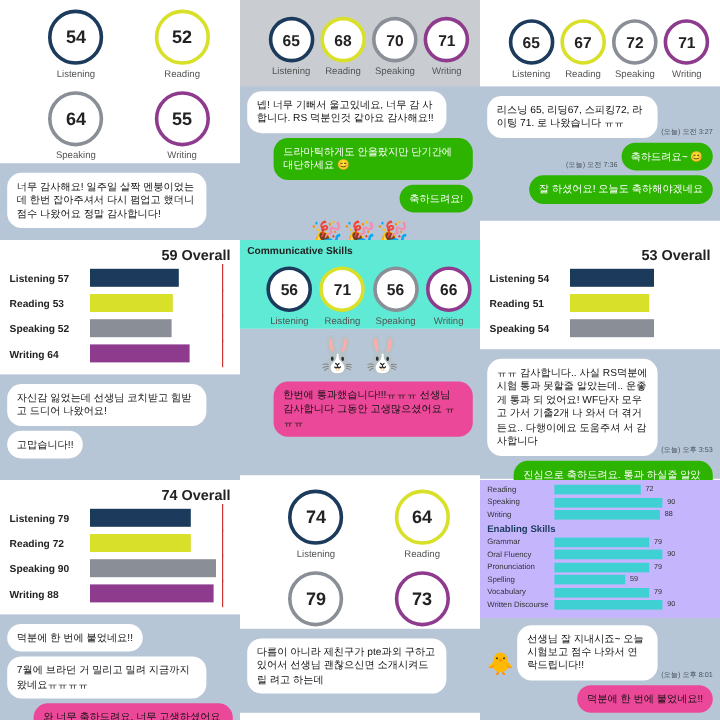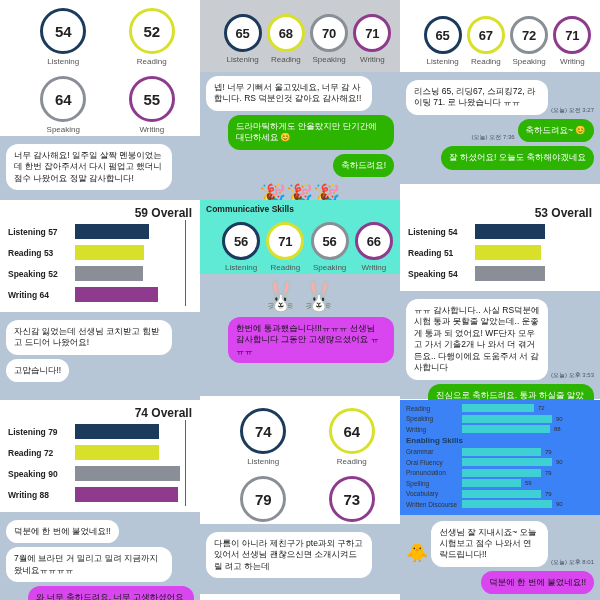--- a/index.html
+++ b/index.html
@@ -34,21 +34,21 @@
   .c-write{border:3px solid #8e3b8e;}
 
   
   .chatbg{background:#b7c6d6;width:100%;height:100%;}
   .bubble{
     max-width:150px;font-size:8.5px;line-height:1.35;
     padding:6px 8px;border-radius:12px;display:inline-block;
     word-break:break-all;color:#111;
   }
   .b-left{background:#ffffff;}
-  .b-right{background:#d946ef;}
+  .b-right{background:#ec4899;}
   .b-green{background:#2db400;color:#fff;}
   .row{display:flex;margin:4px 6px;align-items:flex-end;gap:3px;}
   .row.right{justify-content:flex-end;}
   .ts{font-size:6px;color:#4a5560;white-space:nowrap;}
 
   
   .chartwrap{background:#fff;padding:6px 8px 4px 8px;}
   .overall{text-align:right;font-size:12px;font-weight:bold;color:#222;margin-bottom:4px;}
   .barrow{display:flex;align-items:center;margin-bottom:6px;gap:5px;}
   .blabel{font-size:8.5px;font-weight:bold;color:#222;width:62px;white-space:nowrap;}
@@ -60,21 +60,21 @@
   .purple{background:#8e3b8e;}
   .tickline{position:absolute;top:-4px;bottom:-4px;width:1px;background:#c33;right:6px;}
 
   
   .hdr{font-size:8.5px;font-weight:bold;color:#222;padding:4px 6px 0 6px;}
   .emoji-row{text-align:center;font-size:22px;padding:2px 0;}
   .sticker{
     width:60px;height:48px;display:flex;align-items:center;justify-content:center;
     font-size:30px;
   }
-  .skill-table{background:#3b82f6;padding:4px 6px;}
+  .skill-table{background:#c4b5fd;padding:4px 6px;}
   .skilltitle{font-size:8px;font-weight:bold;color:#1b3a5c;margin:2px 0 3px 0;}
   .srow{display:flex;align-items:center;gap:4px;margin-bottom:2.5px;}
   .sname{font-size:6.5px;color:#333;width:52px;white-space:nowrap;}
   .sbar{height:8px;background:#3fd0d4;}
   .sval{font-size:6px;color:#333;}
   .whitepane{background:#fff;height:100%;}
 </style>
 </head>
 <body>
 

